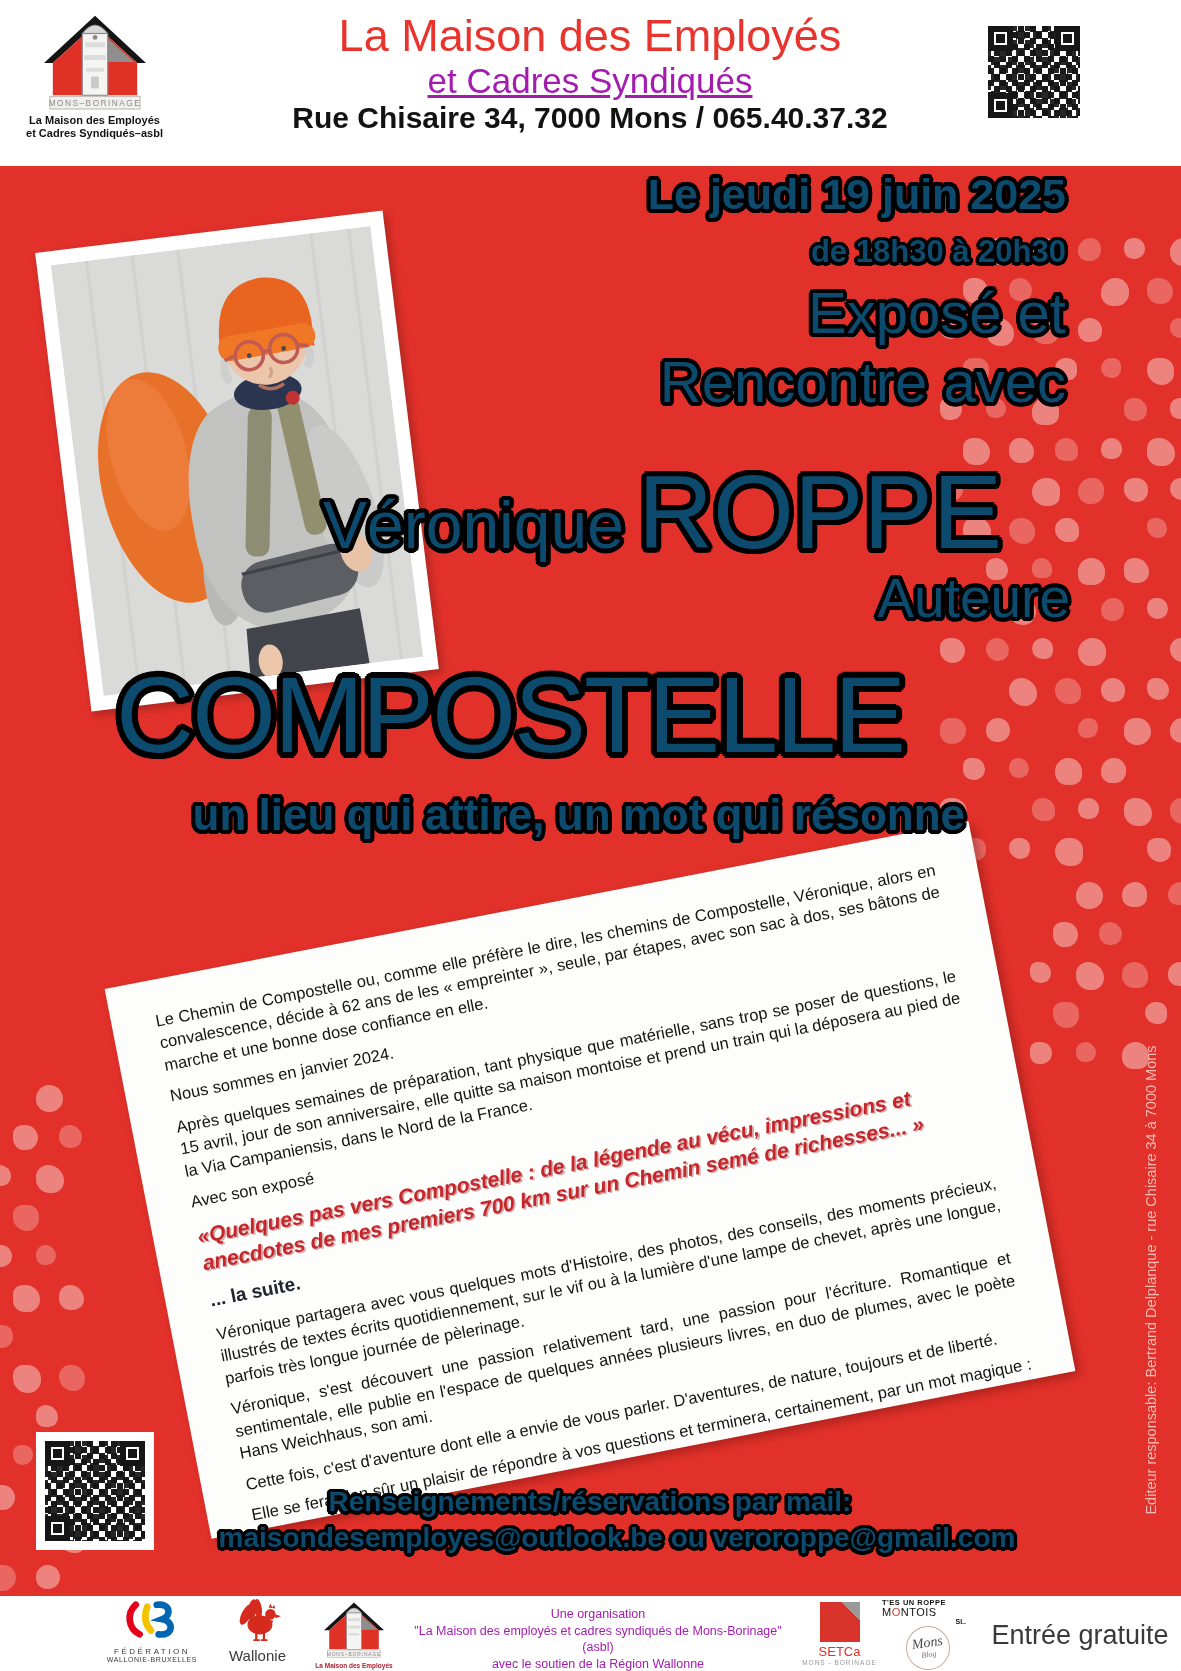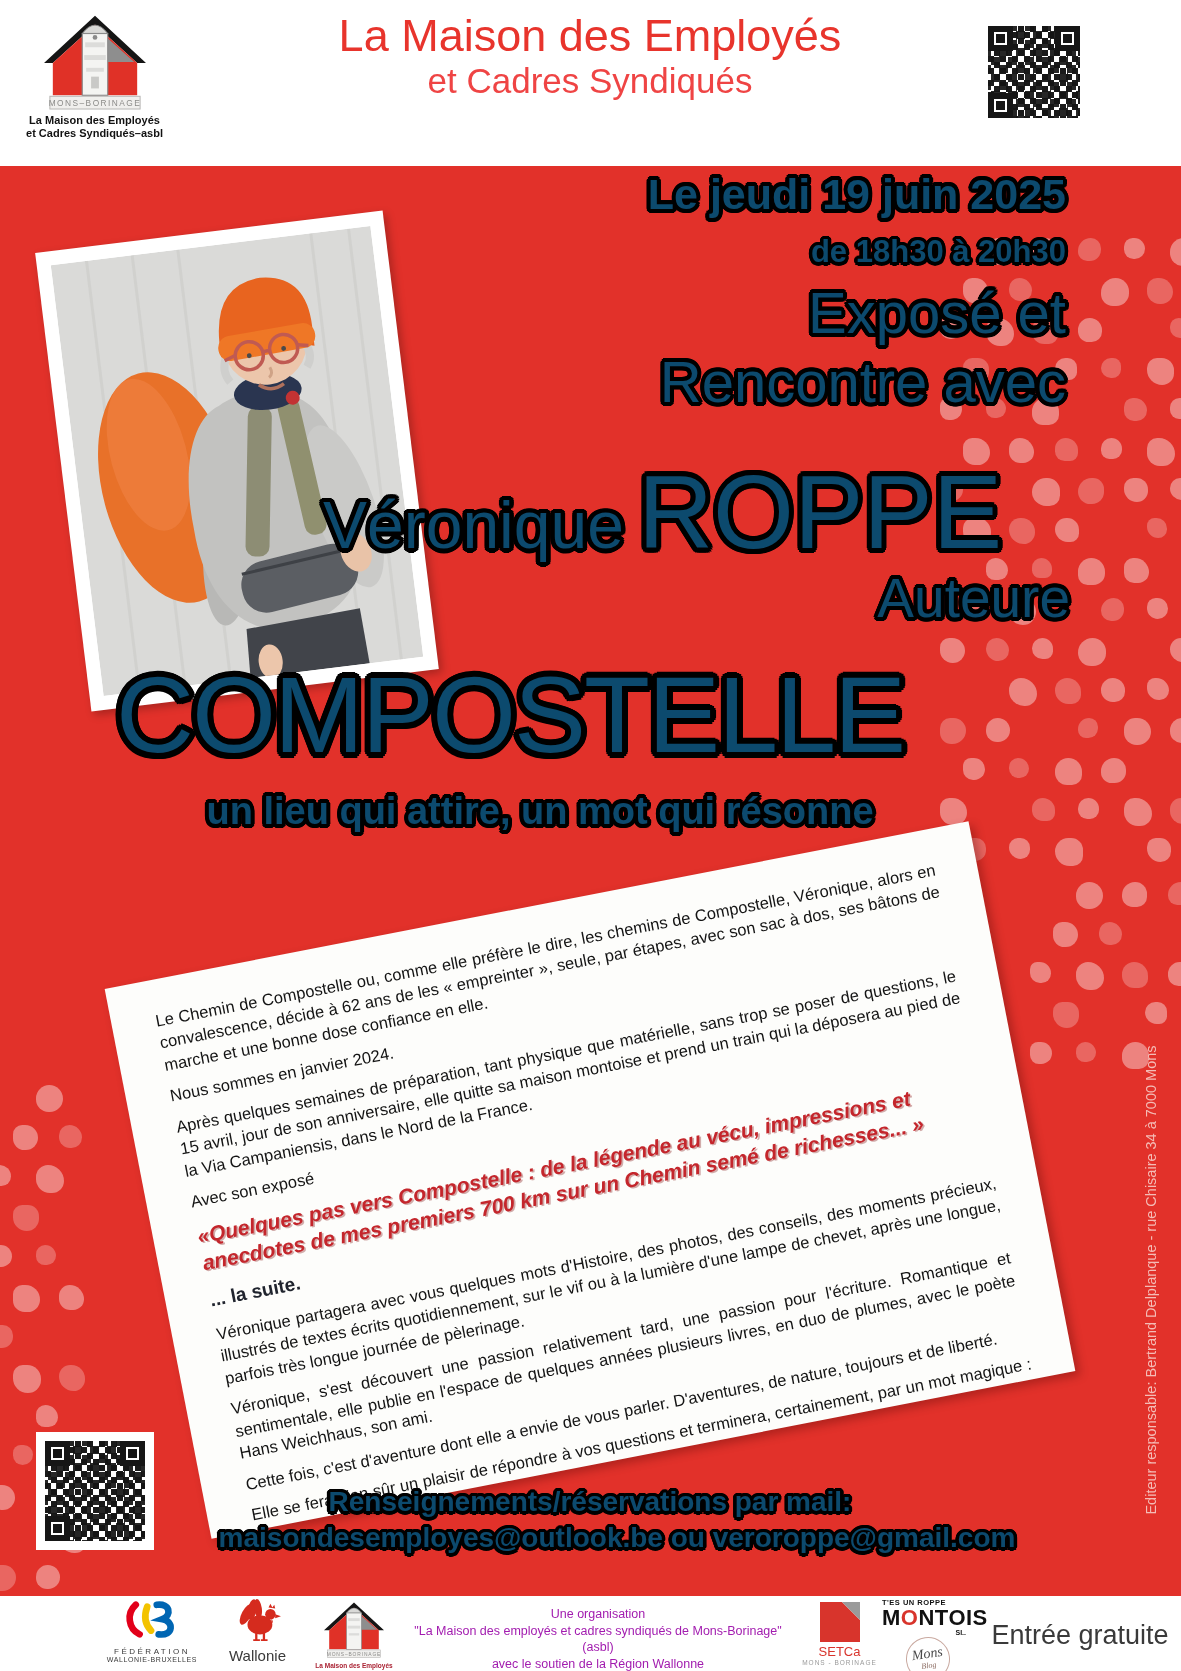--- a/index.html
+++ b/index.html
@@ -6,21 +6,21 @@
   #poster{position:relative;width:1181px;height:1671px;background:#fff;overflow:hidden;
     font-family:"Liberation Sans","DejaVu Sans",sans-serif;}
   .abs{position:absolute;}
   
   #redband{left:0;top:166px;width:1181px;height:1430px;background:#e2312a;z-index:0;}
   .dotfield{z-index:1;}
   .dot{position:absolute;}
   
   #header{left:0;top:0;width:1181px;height:166px;background:#fff;z-index:4;}
   .hline1{left:240px;top:10px;width:700px;text-align:center;font-size:45px;color:#e8342c;}
-  .hline2{left:240px;top:61px;width:700px;text-align:center;font-size:35px;color:#ef4444;}
+  .hline2{left:240px;top:61px;width:700px;text-align:center;font-size:35px;color:#a21caf;text-decoration:underline;}
   .hline3{left:240px;top:101px;width:700px;text-align:center;font-size:30px;font-weight:700;color:#121212;}
   .hline4{left:240px;top:136px;width:700px;text-align:center;font-size:23px;color:#121212;letter-spacing:-0.3px;}
   
   .logoCap{font-weight:700;color:#121212;text-align:center;line-height:1.15;}
   
   .qr{position:relative;background:
       conic-gradient(rgba(20,20,20,.92) 25%,transparent 0 50%,rgba(20,20,20,.92) 0 75%,transparent 0),
       conic-gradient(#1a1a1a 25%,#fff 0 50%,#1a1a1a 0 75%,#fff 0);
       background-size:17px 17px,12px 12px;background-position:3px 5px,0 0;}
   .fq{position:absolute;width:25px;height:25px;background:#fff;border:6px solid #161616;box-sizing:border-box;}
@@ -30,21 +30,21 @@
   .ot{color:#0c4a6e;line-height:1.05;white-space:nowrap;}
   #dateLine{left:460px;top:172px;width:606px;text-align:right;font-size:43px;font-weight:700;z-index:3;}
   #timeLine{left:460px;top:236px;width:606px;text-align:right;font-size:31px;font-weight:700;z-index:3;}
   #typeLine1{left:460px;top:283px;width:606px;text-align:right;font-size:58px;z-index:3;}
   #typeLine2{left:460px;top:352px;width:606px;text-align:right;font-size:58px;z-index:3;}
   #speakerLine{left:300px;top:458px;width:702px;text-align:right;z-index:3;}
   #speakerLine .first{font-size:66px;}
   #speakerLine .last{font-size:104px;margin-left:14px;}
   #roleLine{left:600px;top:570px;width:470px;text-align:right;font-size:55px;z-index:3;}
   #bigTitle{left:45px;top:658px;width:930px;text-align:center;font-size:108px;z-index:3;letter-spacing:-2px;}
-  #subTitle{left:115px;top:792px;width:850px;text-align:center;font-size:38px;font-weight:700;z-index:3;}
+  #subTitle{left:115px;top:792px;width:850px;text-align:right;font-size:44px;font-weight:700;z-index:3;}
   #contactLabel{left:240px;top:1487px;width:700px;text-align:center;font-size:28px;font-weight:700;z-index:3;}
   #contactMails{left:190px;top:1523px;width:800px;text-align:center;font-size:28px;font-weight:700;z-index:3;padding-left:27px;}
   
   #photo{left:62px;top:230px;width:350px;height:462px;background:#fff;padding:14px;box-sizing:border-box;
     transform:rotate(-7deg);z-index:2;box-shadow:3px 4px 8px rgba(0,0,0,.25);}
   
   #paper{left:150px;top:900px;width:880px;height:560px;background:#fdfdfb;transform:rotate(-11deg);
     z-index:2;box-shadow:4px 5px 10px rgba(60,0,0,.3);padding:30px 42px 24px 44px;box-sizing:border-box;
     overflow:hidden;}
   #paper p{margin:0 0 9px 0;font-size:16.5px;line-height:1.36;color:#141414;text-align:justify;}
@@ -66,21 +66,21 @@
   .houseCap{font-size:6.5px;font-weight:700;color:#a23;line-height:1.2;}
   .orgTxt{font-size:12.5px;color:#a21caf;line-height:1.32;}
   .setcaSq{position:relative;width:40px;height:40px;background:#d8342c;margin:0 auto;}
   .setcaSq::after{content:"";position:absolute;top:0;right:0;border-style:solid;border-width:0 18px 18px 0;
     border-color:transparent #fff transparent transparent;}
   .setcaSq::before{content:"";position:absolute;top:0;right:0;border-style:solid;border-width:18px 0 0 18px;
     border-color:#9a9a9a transparent transparent transparent;z-index:1;}
   .setcaLbl{font-size:13px;color:#d8342c;margin-top:2px;}
   .setcaSub{font-size:6.5px;color:#9a9a9a;letter-spacing:1px;}
   .monTop{font-size:7.5px;font-weight:700;color:#111;letter-spacing:0.5px;text-align:left;}
-  .monMain{font-size:22px;font-weight:700;color:#111;letter-spacing:0.5px;line-height:1;text-align:left;}
+  .monMain{font-size:11px;font-weight:400;color:#111;letter-spacing:0.5px;line-height:1;text-align:left;}
   .monMain .o{color:#d8342c;}
   .monSi{font-size:7px;font-weight:700;color:#111;text-align:right;margin-right:8px;}
   .stamp{width:42px;height:42px;border:1.5px solid #c9a9a0;border-radius:50%;margin:1px auto 0;
     display:flex;flex-direction:column;align-items:center;justify-content:center;transform:rotate(-8deg);}
   .stampMain{font-family:"Liberation Serif","DejaVu Serif",serif;font-style:italic;font-size:14px;color:#4a4a4a;line-height:.9;}
   .stampSub{font-family:"Liberation Serif","DejaVu Serif",serif;font-style:italic;font-size:8px;color:#8a6a60;}
   .entry{font-size:27px;color:#3a3a3a;}
 </style>
 </head>
 <body>
@@ -199,20 +199,21 @@
       <span class="dot" style="left: 0px; top: 400px; width: 25px; height: 25px; background: rgba(255, 255, 255, 0.4); border-radius: 45% 63% 60% 62%;"></span>
       <span class="dot" style="left: 46px; top: 400px; width: 23px; height: 23px; background: rgba(255, 255, 255, 0.26); border-radius: 53% 63% 53% 62%;"></span>
       <span class="dot" style="left: 69px; top: 440px; width: 28px; height: 28px; background: rgba(255, 255, 255, 0.4); border-radius: 53% 71% 53% 68%;"></span>
       <span class="dot" style="left: 0px; top: 480px; width: 26px; height: 26px; background: rgba(255, 255, 255, 0.26); border-radius: 45% 55% 60% 50%;"></span>
       <span class="dot" style="left: 46px; top: 480px; width: 24px; height: 24px; background: rgba(255, 255, 255, 0.4); border-radius: 53% 55% 53% 50%;"></span>
     </div>
 
   <div class="abs" id="header">
     <div class="abs hline1">La Maison des Employés</div>
     <div class="abs hline2">et Cadres Syndiqués</div>
+    <div class="abs hline3">Rue Chisaire 34, 7000 Mons / 065.40.37.32</div>
 
     <div class="abs" style="left:12px;top:8px;width:165px;text-align:center;">
       <svg width="118" height="102" viewBox="0 0 120 104">
         <path d="M8,56 60,8 112,56 103,56 60,17 17,56 Z" fill="#151515"></path>
         <path d="M17,56 60,17 103,56 103,89 17,89 Z" fill="#e03127"></path>
         <path d="M64,23 100,55 64,55 Z" fill="#8e8e8e"></path>
         <path d="M47,26 Q60,9 73,26 Z" fill="#d9d9d7" stroke="#8a8a8a" stroke-width="1"></path>
         <rect x="47" y="26" width="26" height="63" fill="#f4f4f2" stroke="#8a8a8a" stroke-width="1.2"></rect>
         <rect x="50" y="35" width="20" height="5" fill="#dcdcda"></rect>
         <rect x="49" y="48" width="22" height="5" fill="#dcdcda"></rect>

